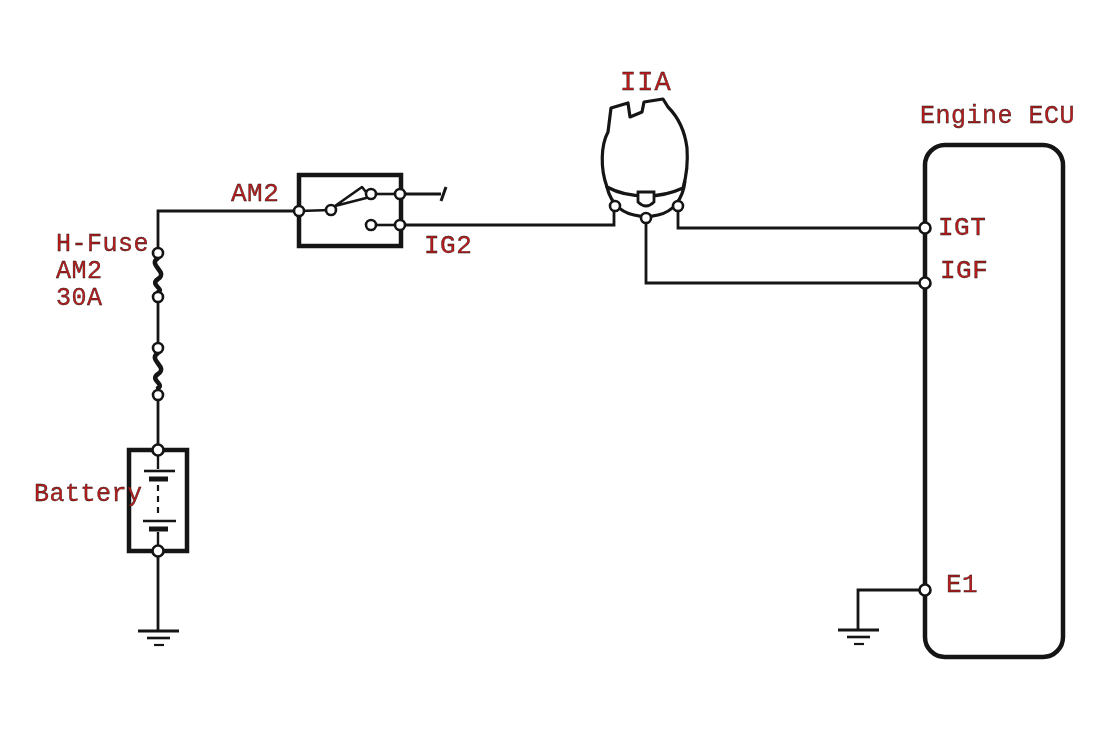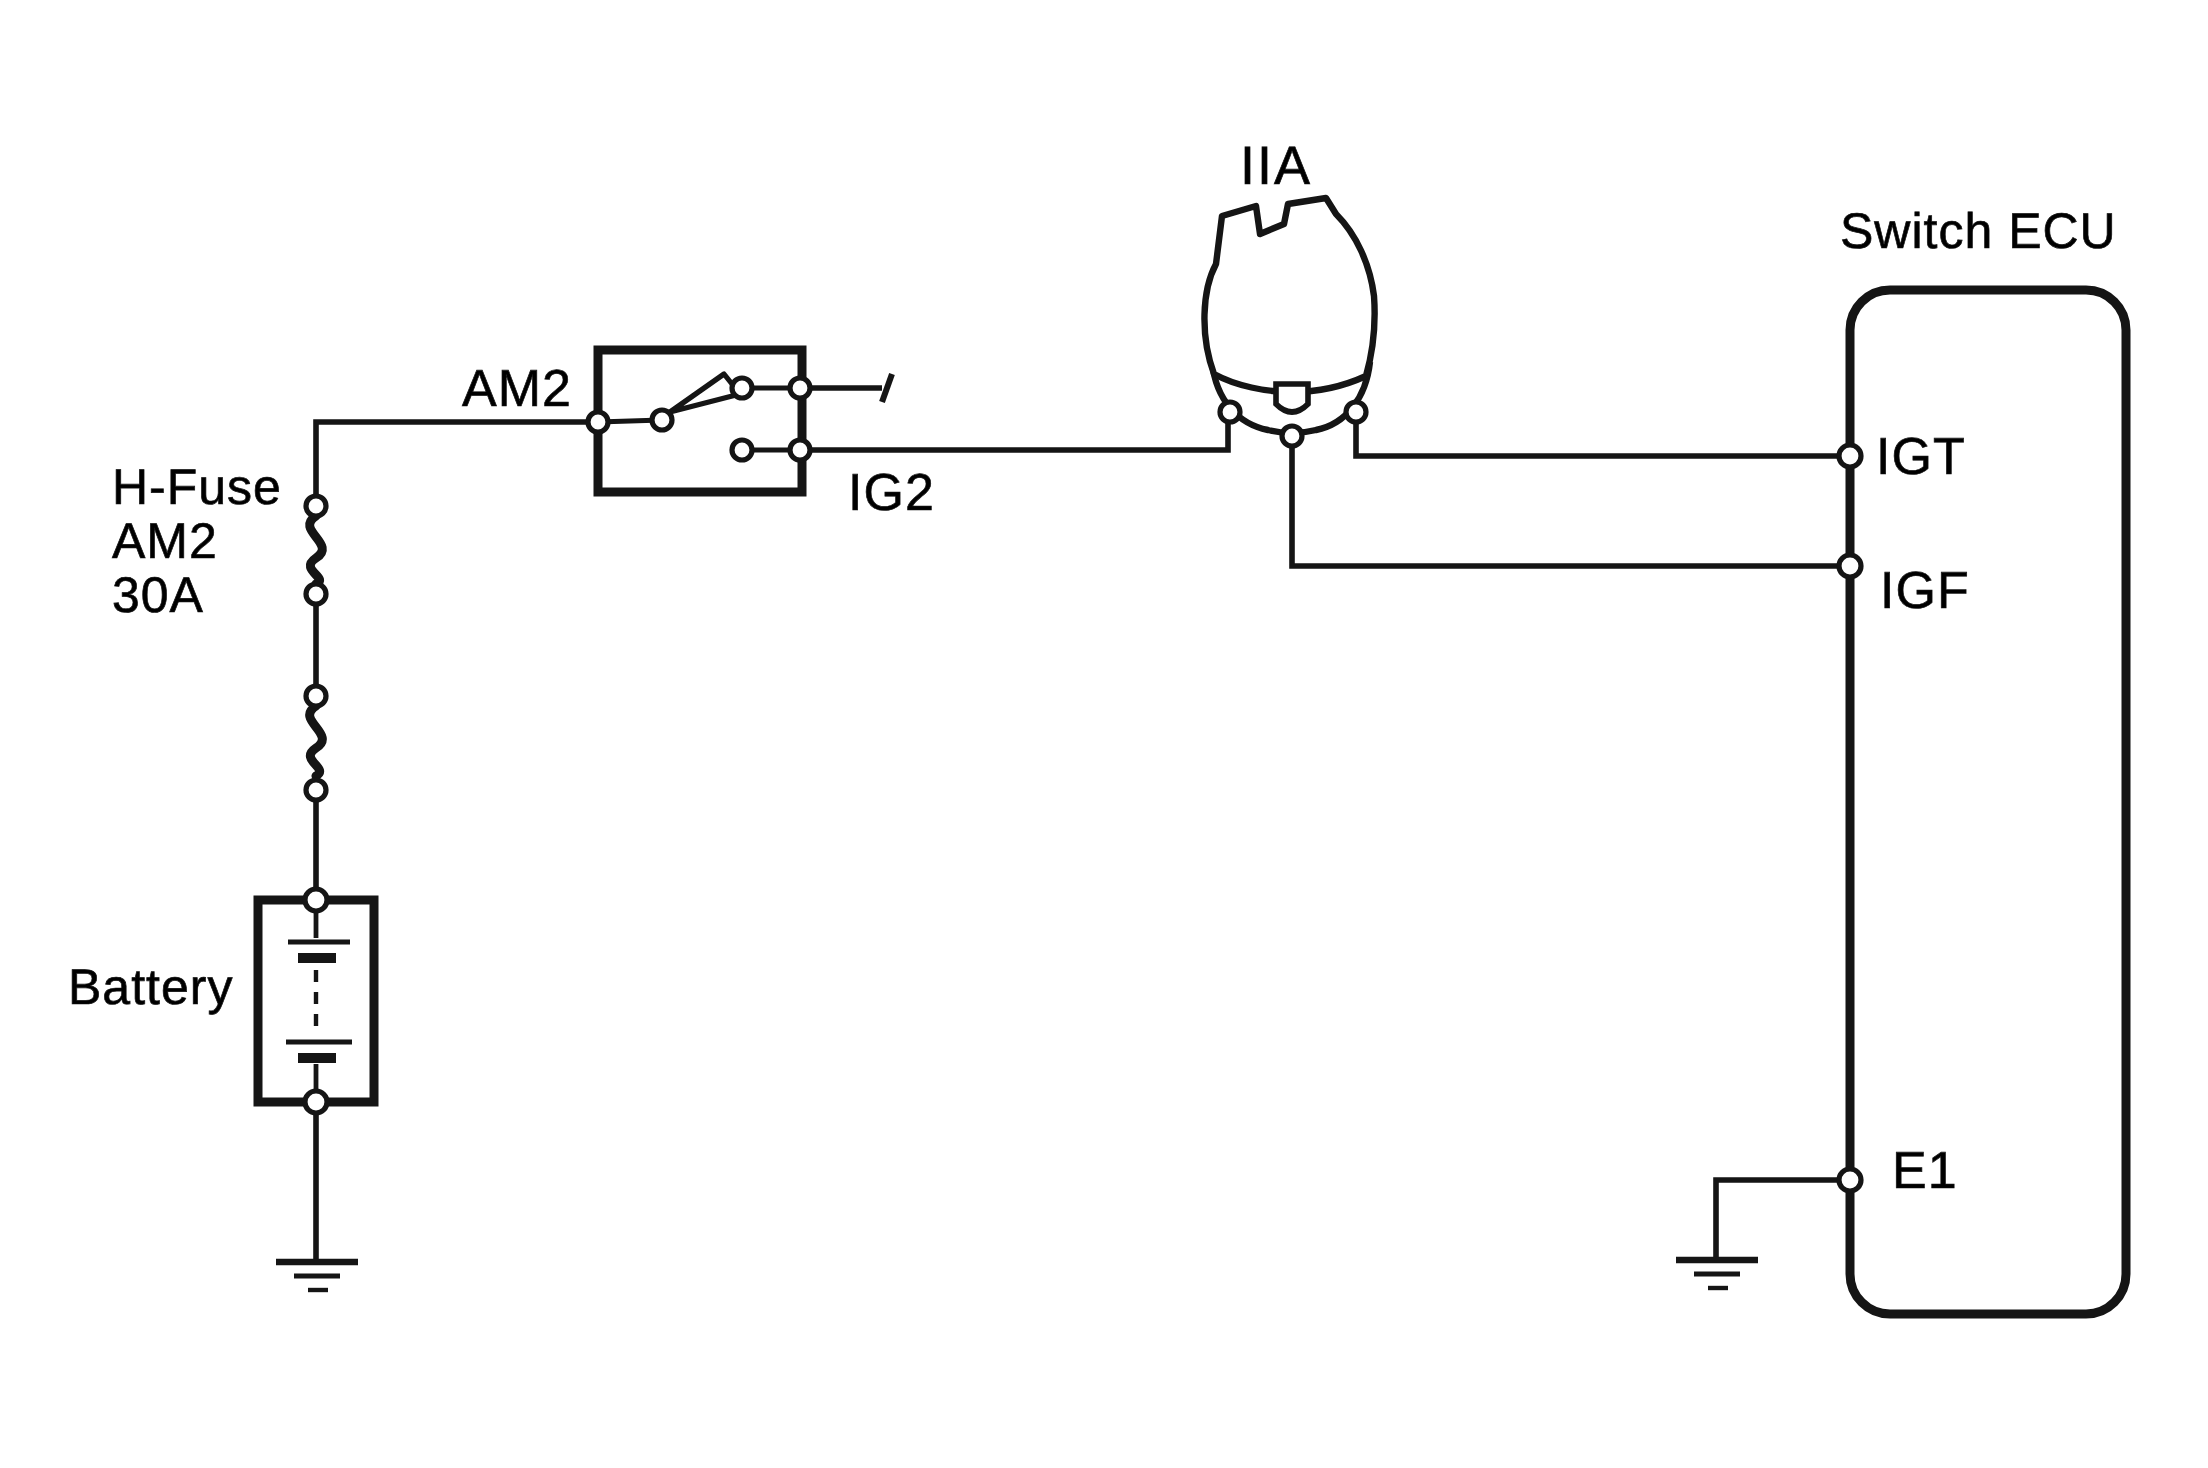--- a/index.html
+++ b/index.html
@@ -23,25 +23,26 @@
   .ink-stroke {
     stroke: #151515;
     fill: none;
   }
   .ink-fill-white {
     stroke: #151515;
     fill: #ffffff;
   }
   .lbl {
     position: absolute;
-    color: #000000;
+    color: #b91c1c;
     -webkit-text-stroke: 0.35px #151515;
     white-space: nowrap;
     letter-spacing: 0.5px;
     line-height: 1;
+    font-family: Liberation Mono, monospace;
   }
   .lbl-block span {
     display: block;
     line-height: 27px;
   }
   .fs25 { font-size: 25px; }
   .fs26 { font-size: 26px; }
   .fs27 { font-size: 27px; }
 </style>
 </head>
@@ -149,21 +150,21 @@
 
   <div class="lbl fs25" style="left:34px; top:482px;">Battery</div>
 
 
   <div class="lbl fs26" style="left:231px; top:181px;">AM2</div>
 
   <div class="lbl fs26" style="left:424px; top:233px;">IG2</div>
 
   <div class="lbl fs27" style="left:620px; top:70px; letter-spacing:1px;">IIA</div>
 
-  <div class="lbl fs25" style="left:920px; top:104px;">Switch ECU</div>
+  <div class="lbl fs25" style="left:920px; top:104px;">Engine ECU</div>
 
   <div class="lbl fs26" style="left:938px; top:215px;text-align:right;">IGT</div>
 
-  <div class="lbl fs26" style="left:940px; top:282px;">IGF</div>
+  <div class="lbl fs26" style="left:940px; top:258px;">IGF</div>
 
   <div class="lbl fs26" style="left:946px; top:572px;">E1</div>
 
 </div>
 
 </body></html>

